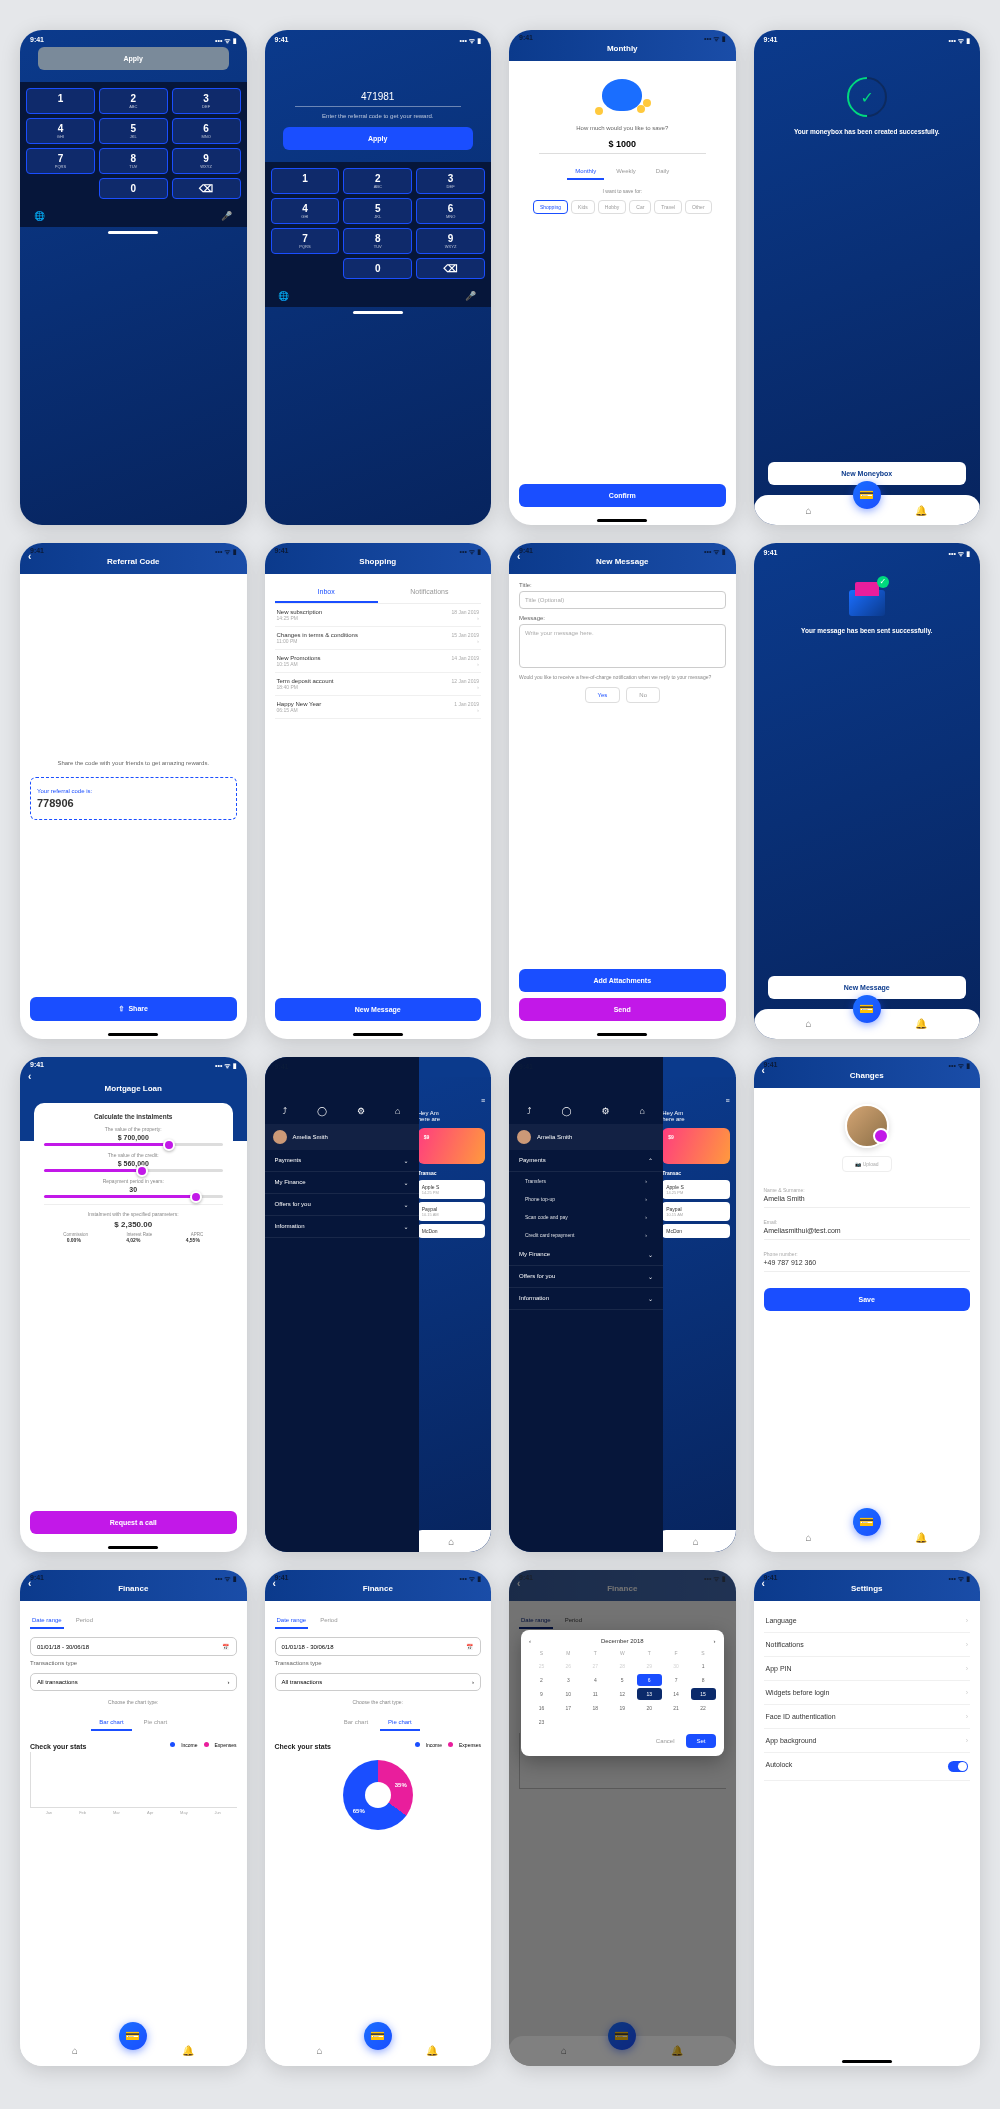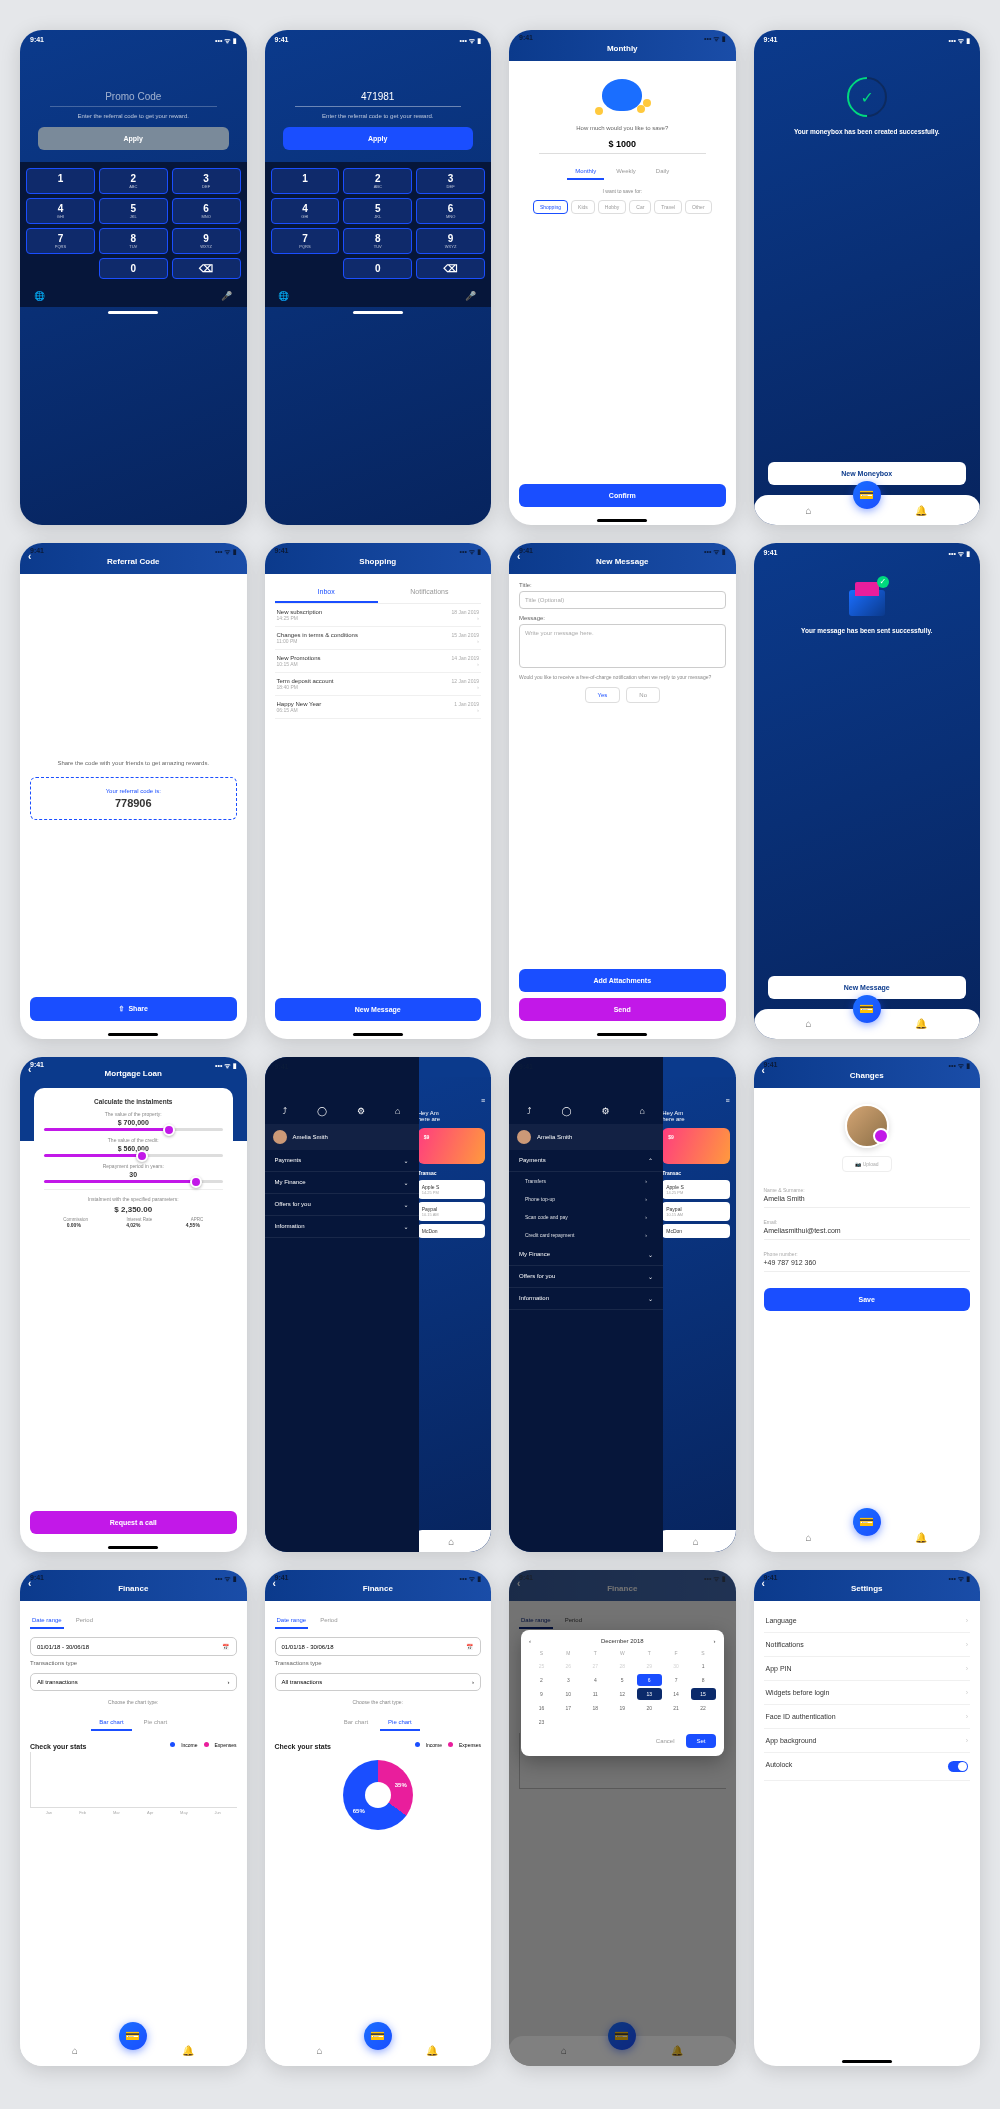--- a/index.html
+++ b/index.html
@@ -41,21 +41,21 @@
   .nav-icon { font-size:10px; color:#666; }
   .msg-tabs { display:flex; font-size:7px; border-bottom:1px solid #eee; }
   .msg-tabs span { flex:1; text-align:center; padding:6px 0; color:#999; }
   .msg-tabs span.active { color:#1a4eff; border-bottom:2px solid #1a4eff; }
   .msg-item { display:flex; justify-content:space-between; padding:5px 2px; border-bottom:1px solid #f0f0f0; font-size:6px; }
   .msg-item .title { color:#333; }
   .msg-item .time { color:#aaa; font-size:5px; }
   .msg-item .date { color:#aaa; font-size:5px; }
   .field-box { border:1px solid #ccc; border-radius:4px; padding:5px; font-size:6px; color:#aaa; margin-bottom:6px; }
   .label-sm { font-size:6px; color:#666; margin-bottom:3px; }
-  .dashed-box { border:1px dashed #1a4eff; border-radius:6px; padding:10px 14px; text-align:center; }
+  .dashed-box { border:1px dashed #1a4eff; border-radius:6px; padding:10px 6px; }
   .slider { margin:6px 0; }
   .slider .lab { font-size:5px; color:#888; }
   .slider .val { font-size:7px; font-weight:600; color:#333; margin:2px 0; }
   .slider .track { height:3px; background:linear-gradient(90deg,#c218e8 var(--p,50%),#ddd var(--p,50%)); border-radius:2px; position:relative; }
   .slider .track::after { content:''; width:8px; height:8px; background:#c218e8; border:2px solid #fff; border-radius:50%; position:absolute; left:var(--p,50%); top:-4px; transform:translateX(-50%); box-shadow:0 1px 3px rgba(0,0,0,.3); }
   .drawer { background:#06163a; color:#fff; width:68%; height:100%; position:absolute; left:0; top:0; z-index:2; font-size:6px; }
   .drawer-header { display:flex; gap:10px; padding:30px 8px 8px; justify-content:space-around; font-size:9px; }
   .drawer-user { display:flex; align-items:center; gap:6px; padding:6px 8px; background:rgba(255,255,255,.05); }
   .drawer-user .av { width:14px; height:14px; border-radius:50%; background:#c97; }
   .drawer-item { padding:7px 10px; display:flex; justify-content:space-between; border-bottom:1px solid rgba(255,255,255,.08); }
@@ -111,24 +111,20 @@
 </head>
 <body>
 
 <div class="grid">
 
 <div class="phone dark">
   <div class="status-bar">
         <span>9:41</span>
         <span class="status-icons">••• ᯤ ▮</span>
       </div>
-  <div class="promo-input">
-    <div class="field" style="opacity:.6">Promo Code</div>
-    <div class="sub">Enter the referral code to get your reward.</div>
-  </div>
   <div style="padding:0 18px 12px">
         <div class="btn gray">Apply</div>
       </div>
   <div class="keypad" id="kp1">
         <div class="key">
           <div class="num">1</div>
           <div class="let"></div>
         </div>
         <div class="key">
           <div class="num">2</div>
@@ -445,21 +441,21 @@
   </div>
 </div>
 
 <div class="phone" style="background:linear-gradient(180deg,#0b3a8c 0%,#0b3a8c 17%,#fff 17%)">
   <div class="header">
         <div class="status-bar" style="position:absolute;top:4px;left:0;right:0;padding:0 10px;color:#fff">
           <span>9:41</span>
           <span class="status-icons">••• ᯤ ▮</span>
         </div>
         <span class="back">‹</span>
-        <span style="margin-top:8px">Mortgage Loan</span>
+        <span style="margin-top:23px">Mortgage Loan</span>
       </div>
   <div class="body" style="padding-top:2px">
     <div class="card-white" style="text-align:center">
       <div style="font-weight:600;font-size:6.5px;margin-bottom:4px">Calculate the instalments</div>
       <div class="slider" style="--p:70%">
             <div class="lab">The value of the property:</div>
             <div class="val">$ 700,000</div>
             <div class="track"></div>
           </div>
       <div class="slider" style="--p:55%">

